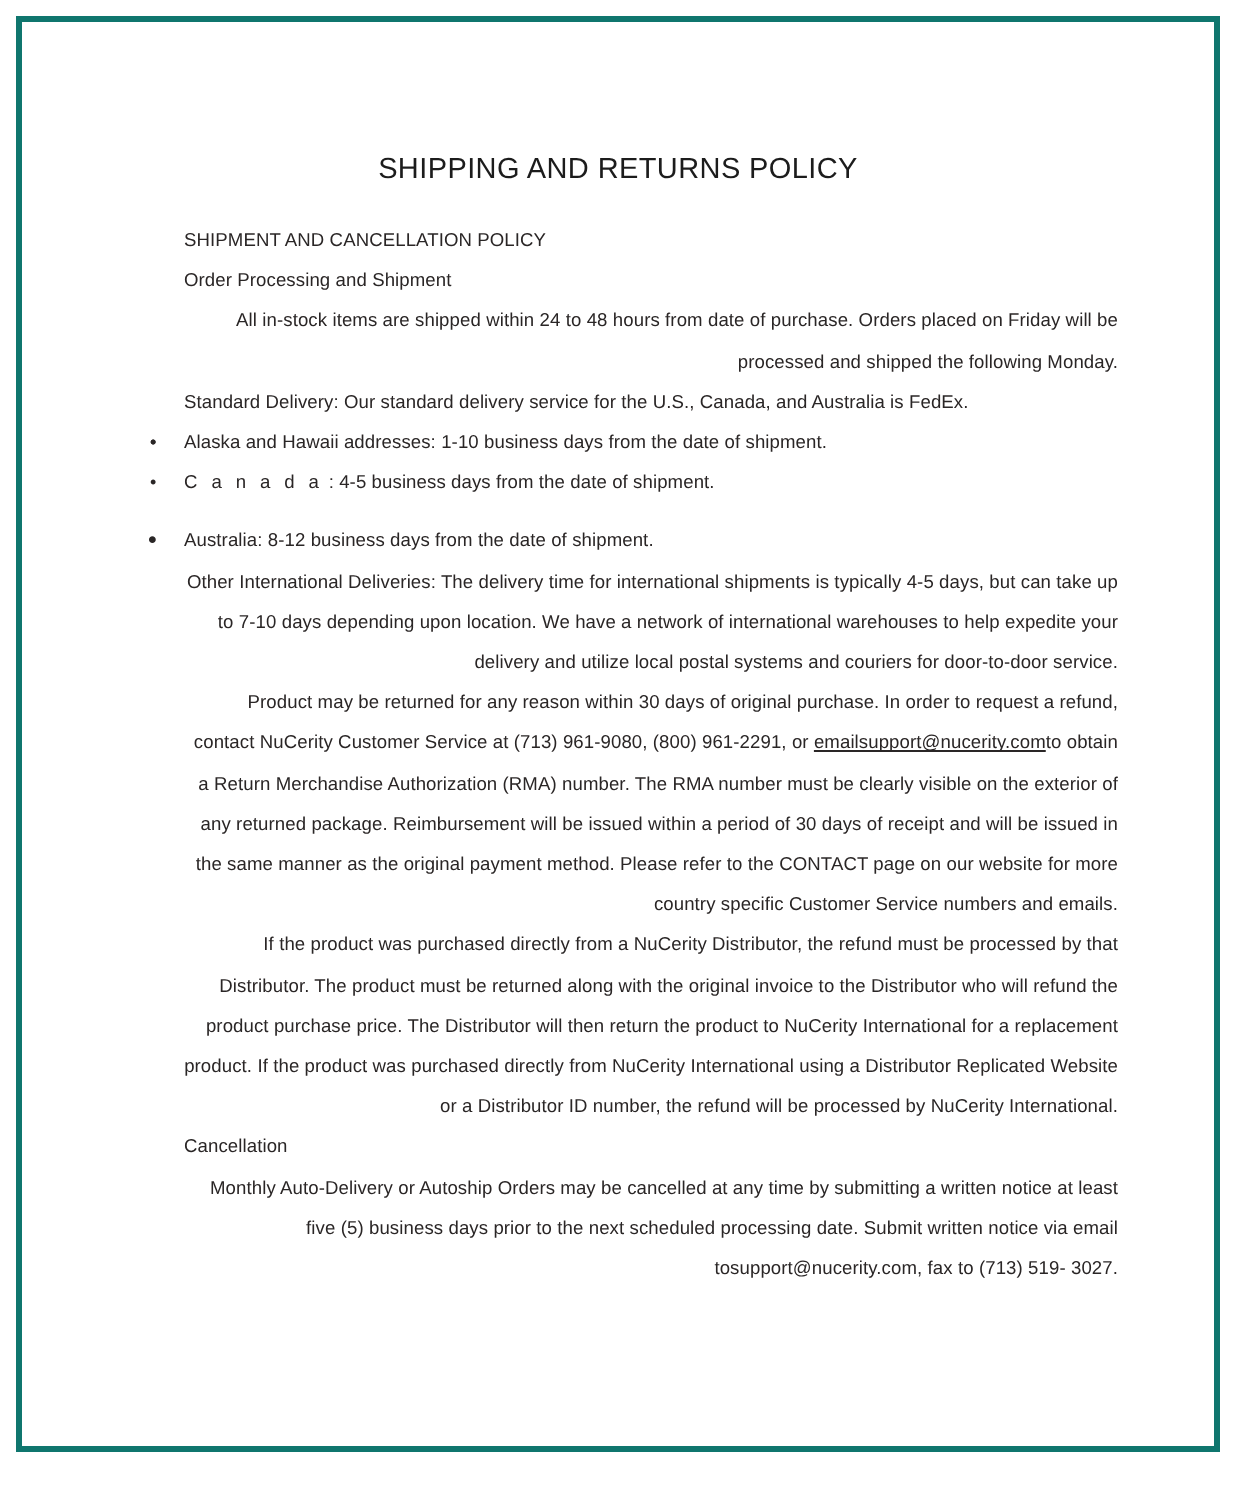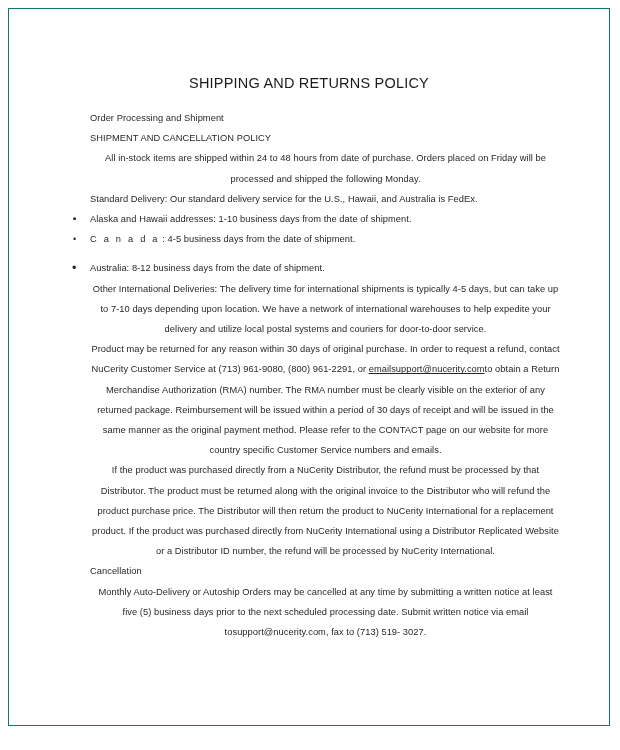--- a/index.html
+++ b/index.html
@@ -15,21 +15,21 @@
     color: #231f20;
     overflow: hidden;
   }
   .page {
     position: absolute;
     left: 8px;
     top: 8px;
     width: 602px;
     height: 718px;
     background: #ffffff;
-    border: 1px solid #0f766e;
+    border: 3px solid #0f766e;
     box-sizing: border-box;
   }
   .doc-title {
     text-align: center;
     font-size: 14.5px;
     font-weight: normal;
     letter-spacing: 0.2px;
     color: #1c1c1c;
     margin: 0;
     padding-top: 66px;
@@ -46,21 +46,21 @@
     line-height: 20.2px;
     color: #2a2626;
     text-align: left;
     letter-spacing: 0.05px;
   }
   p.para {
     margin: 0;
     font-size: 9.3px;
     line-height: 20.2px;
     color: #2a2626;
-    text-align: center;
+    text-align: right;
     letter-spacing: 0.05px;
   }
   .tight-kern {
     letter-spacing: -0.15px;
   }
   .spaced-word {
     letter-spacing: 2.2px;
   }
   ul.bullets {
     list-style: none;
@@ -100,27 +100,27 @@
 </style>
 </head>
 <body>
 
 <div class="page">
 
   <h1 class="doc-title">SHIPPING AND RETURNS POLICY</h1>
 
   <div class="body-area">
 
+    <p class="line tight-kern">SHIPMENT AND CANCELLATION POLICY</p>
+
     <p class="line">Order Processing and Shipment</p>
-
-    <p class="line tight-kern">SHIPMENT AND CANCELLATION POLICY</p>
 
     <p class="para">All in-stock items are shipped within 24 to 48 hours from date of purchase. Orders placed on Friday will be processed and shipped the following Monday.</p>
 
-    <p class="line">Standard Delivery: Our standard delivery service for the U.S., Hawaii, and Australia is FedEx.</p>
+    <p class="line">Standard Delivery: Our standard delivery service for the U.S., Canada, and Australia is FedEx.</p>
 
 
     <ul class="bullets">
       <li>
         <span class="bullet-mark">•</span>
       </li>
       <li>
         <span class="bullet-mark">•</span>
         <span>Alaska and Hawaii addresses: 1-10 business days from the date of shipment.</span>
       </li>

